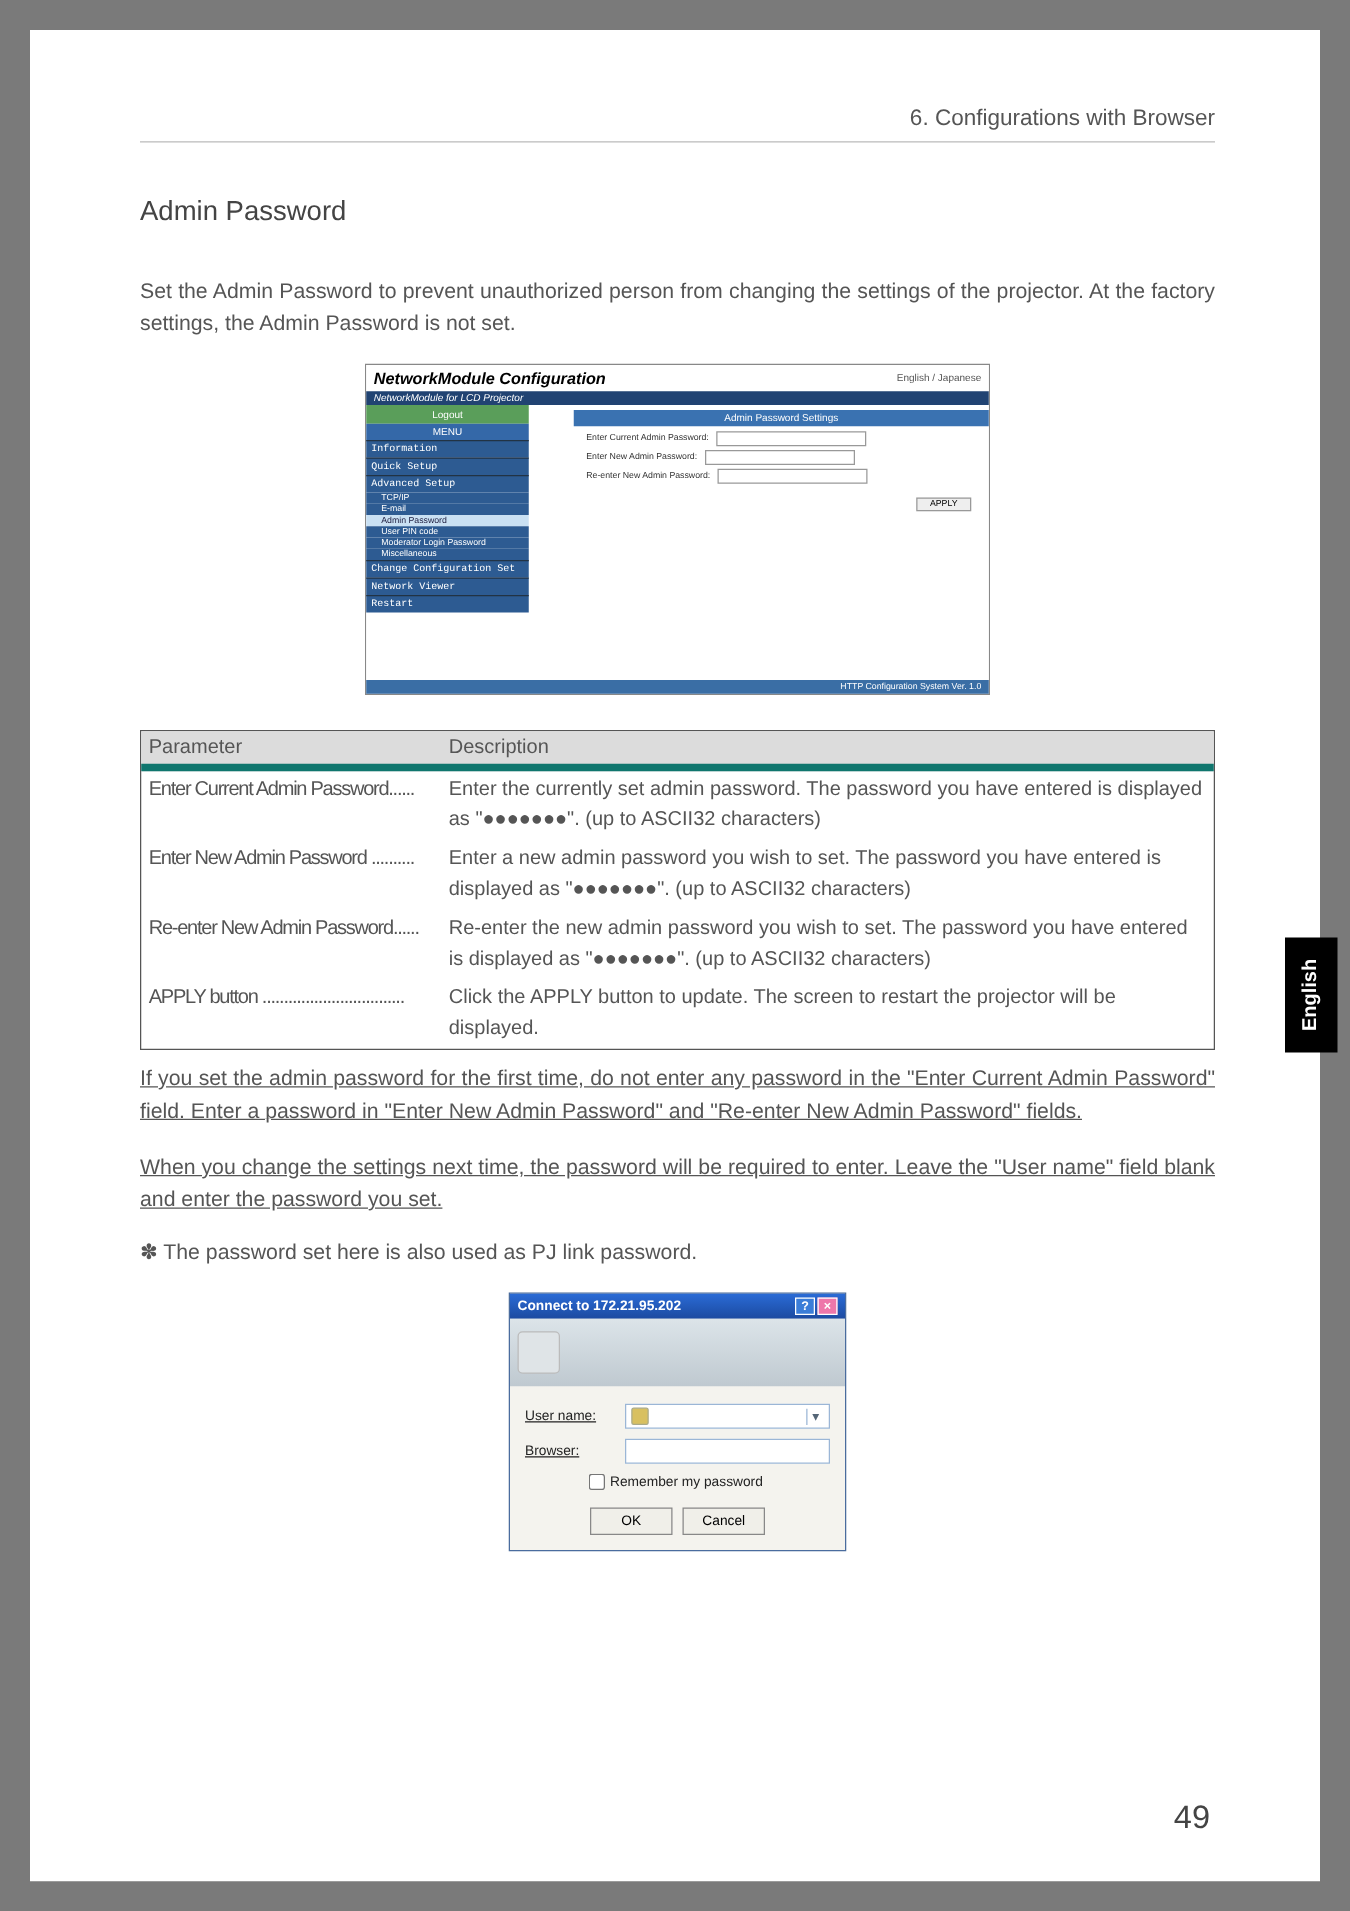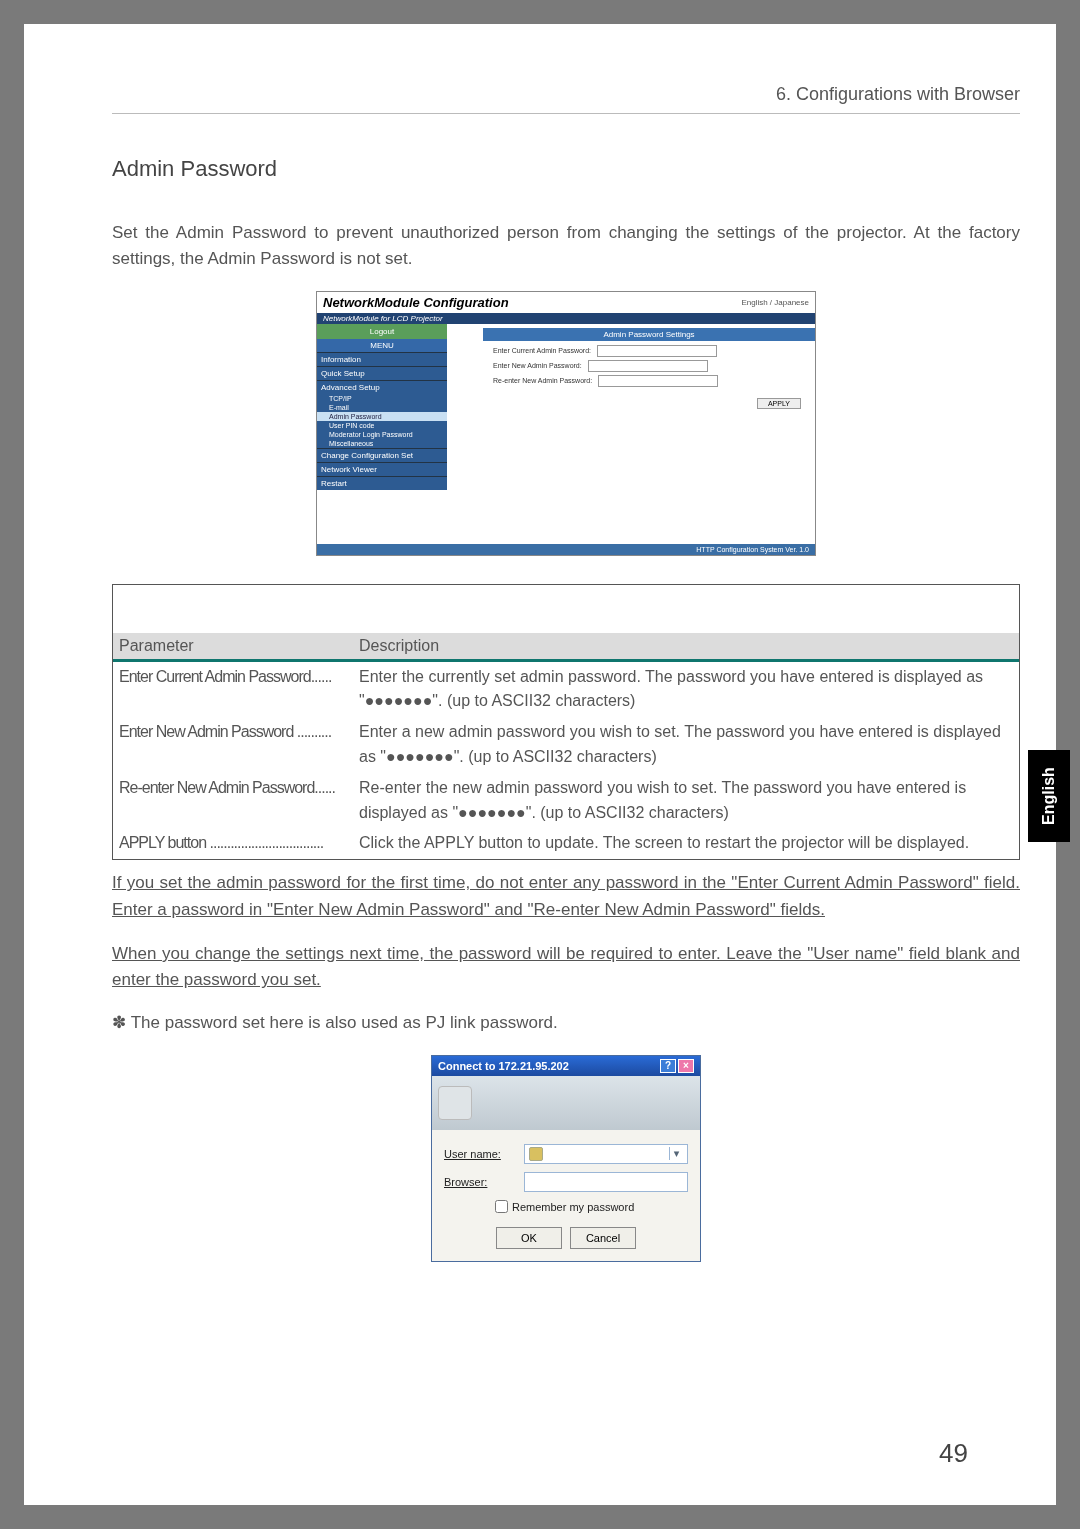--- a/index.html
+++ b/index.html
@@ -8,21 +8,21 @@
       font-family: Arial, Helvetica, sans-serif;
       padding: 24px;
       width: 1080px;
       height: 1529px;
       position: relative;
     }
     .page {
       background: #fff;
       width: 100%;
       height: 100%;
-      padding: 60px 36px 40px 88px;
+      padding: 60px 84px 40px 88px;
       position: relative;
     }
     .hdr {
       text-align: right;
       font-size: 18px;
       color: #555;
       border-bottom: 1px solid #bbb;
       padding-bottom: 8px;
       margin-bottom: 42px;
     }
@@ -65,21 +65,21 @@
       font-style:italic;
     }
     .netmod-body { display:flex; min-height:220px;gap:36px;}
     .netmod-nav {
       width:130px;
       background:#fff;
       font-size:8px;
     }
     .logout { background:#5a9e5a; color:#fff; text-align:center; padding:3px 0;font-size:8px;}
     .menu-lbl{ background:#3468a8;color:#fff;text-align:center;padding:2px 0;}
-    .main-item{ background:#2d5b92;color:#fff;padding:2px 4px;border-top:1px solid #234;}
+    .main-item{ background:#2d5b92;color:#fff;padding:2px 4px;border-top:1px solid #234;font-family:Liberation Mono, monospace;}
     .sub-item{ background:#2d5b92;color:#fff;padding:1px 4px 1px 12px;font-size:7px;}
     .sub-item.sel{ background:#c9e0f3;color:#224; }
     .netmod-main { flex:1; background:#fff;}
     .pwdsettings{
       background:#3a72b1;color:#fff;font-size:8px;text-align:center;padding:2px 0;margin:4px 0;
     }
     .form-row { display:flex; gap:6px; font-size:7px; color:#333; margin:3px 10px; align-items:center;}
     .form-row input { height:12px; width:120px; border:1px solid #999;}
     .apply-btn{ float:right; margin:8px 14px; font-size:7px; background:#eee; border:1px solid #999; padding:1px 10px;}
     .netmod-footer{ clear:both; background:#3a6ea5; color:#fff; font-size:7px; text-align:right; padding:2px 6px;}
@@ -88,22 +88,21 @@
     .param-table{
       width:100%;
       border:1px solid #555;
       font-size:16px;
       color:#555;
       margin-bottom:10px;
     }
     .param-head{
       display:flex;
       background:#dcdcdc;
-      border-bottom:3px solid #0f766e;
-      margin-top:48px;
+      border-bottom:6px solid #0f766e;
     }
     .param-head .c1{ width:240px; padding:4px 6px;}
     .param-head .c2{ flex:1; padding:4px 6px;}
     .param-row{ display:flex; padding:3px 6px; line-height:1.55;}
     .param-row .c1{ width:240px;}
     .param-row .c2{ flex:1;}
     .dots{ letter-spacing:-1px;}
 
     .aftertext{
       font-size:17px; color:#555; line-height:1.55; text-align: justify; margin-bottom:18px;text-decoration:underline;

